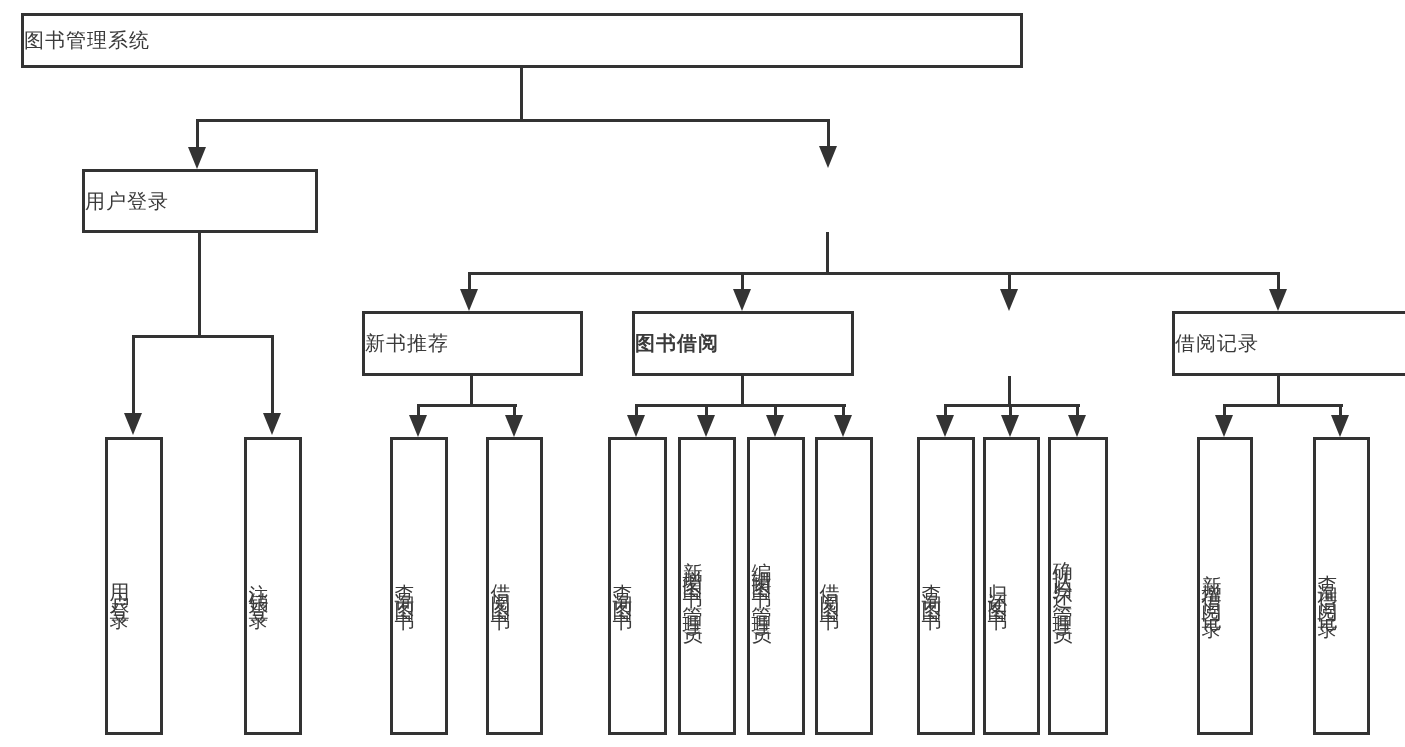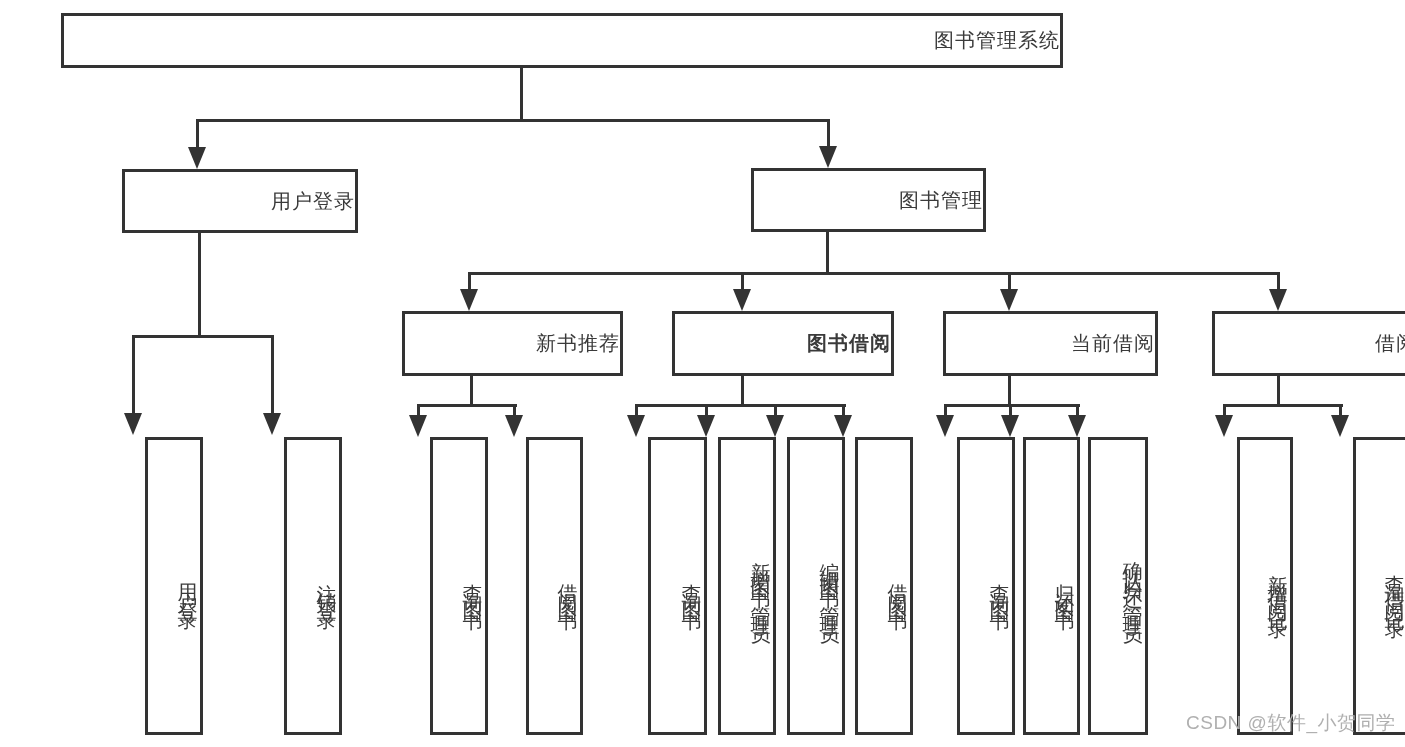--- a/index.html
+++ b/index.html
@@ -14,22 +14,21 @@
     overflow: hidden;
   }
   .node {
     position: absolute;
     box-sizing: border-box;
     background: #ffffff;
     border: 3px solid #333333;
     color: #3a3a3a;
     display: flex;
     align-items: center;
-    justify-content: flex-end;
-    margin-left: 40px;
+    justify-content: flex-start;
   }
   .hlabel { font-size: 20px; letter-spacing: 1px; }
   .vtext {
     writing-mode: vertical-rl;
     text-orientation: mixed;
     font-size: 20px;
     letter-spacing: 9px;
     line-height: 1.2;
     color: #3a3a3a;
   }
@@ -64,23 +63,20 @@
   <div class="vline" style="left:520px; top:68px; height:51px;"></div>
   <div class="hline" style="left:196px; top:119px; width:634px;"></div>
   <div class="vline" style="left:196px; top:119px; height:30px;"></div>
   <div class="arrow" style="left:188px; top:147px;"></div>
   <div class="vline" style="left:827px; top:119px; height:29px;"></div>
   <div class="arrow" style="left:819px; top:146px;"></div>
 
   <div class="node" style="left:82px; top:169px; width:236px; height:64px;">
     <span class="hlabel">用户登录</span>
   </div>
-  <div class="node" style="left:711px; top:168px; width:235px; height:64px;">
-    <span class="hlabel">图书管理</span>
-  </div>
 
   <div class="vline" style="left:198px; top:233px; height:102px;"></div>
   <div class="hline" style="left:132px; top:335px; width:142px;"></div>
   <div class="vline" style="left:132px; top:335px; height:78px;"></div>
   <div class="arrow" style="left:124px; top:413px;"></div>
   <div class="vline" style="left:271px; top:335px; height:78px;"></div>
   <div class="arrow" style="left:263px; top:413px;"></div>
 
   <div class="vline" style="left:826px; top:232px; height:40px;"></div>
   <div class="hline" style="left:469px; top:272px; width:811px;"></div>
@@ -92,23 +88,20 @@
   <div class="vline" style="left:1008px; top:272px; height:19px;"></div>
   <div class="arrow" style="left:1000px; top:289px;"></div>
   <div class="vline" style="left:1277px; top:272px; height:19px;"></div>
   <div class="arrow" style="left:1269px; top:289px;"></div>
 
   <div class="node" style="left:362px; top:311px; width:221px; height:65px;">
     <span class="hlabel">新书推荐</span>
   </div>
   <div class="node" style="left:632px; top:311px; width:222px; height:65px;font-weight:bold;">
     <span class="hlabel">图书借阅</span>
-  </div>
-  <div class="node" style="left:903px; top:311px; width:215px; height:65px;">
-    <span class="hlabel">当前借阅</span>
   </div>
   <div class="node" style="left:1172px; top:311px; width:250px; height:65px;">
     <span class="hlabel">借阅记录</span>
   </div>
 
   <div class="vline" style="left:470px; top:376px; height:28px;"></div>
   <div class="vline" style="left:741px; top:376px; height:28px;"></div>
   <div class="vline" style="left:1008px; top:376px; height:28px;"></div>
   <div class="vline" style="left:1277px; top:376px; height:28px;"></div>
 
@@ -180,15 +173,14 @@
     <span class="vtext">确认归还（管理员）</span>
   </div>
 
   <div class="node" style="left:1197px; top:437px; width:56px; height:298px;">
     <span class="vtext">新增借阅记录</span>
   </div>
   <div class="node" style="left:1313px; top:437px; width:57px; height:298px;">
     <span class="vtext">查询借阅记录</span>
   </div>
 
-  <div class="watermark">CSDN @软件_小贺同学</div>
 
 </div>
 
 </body></html>

